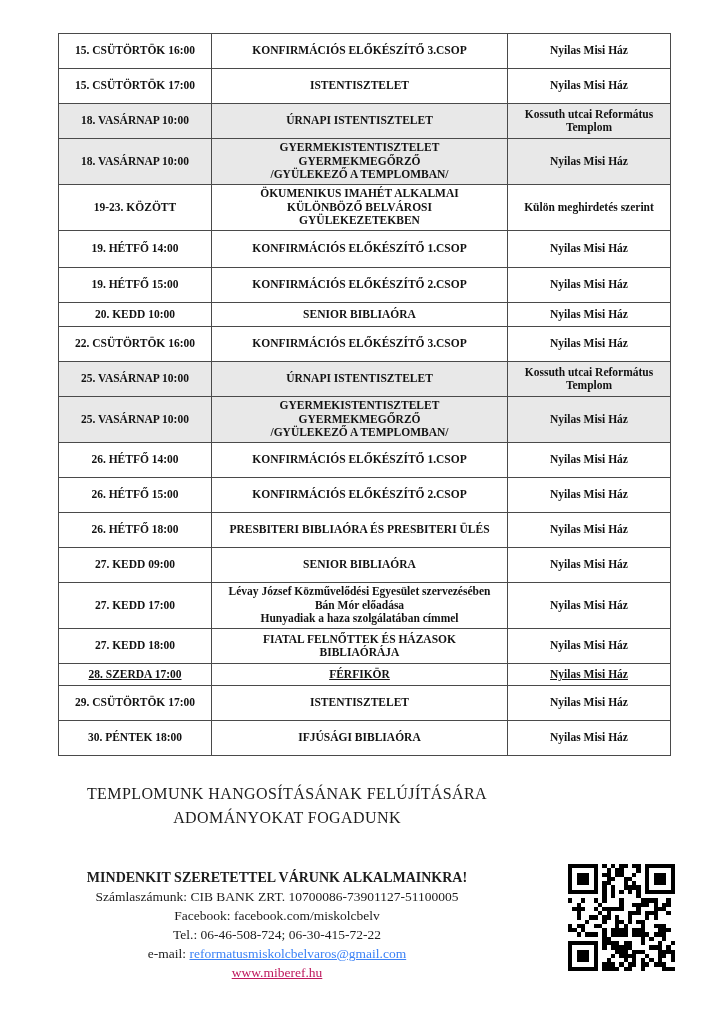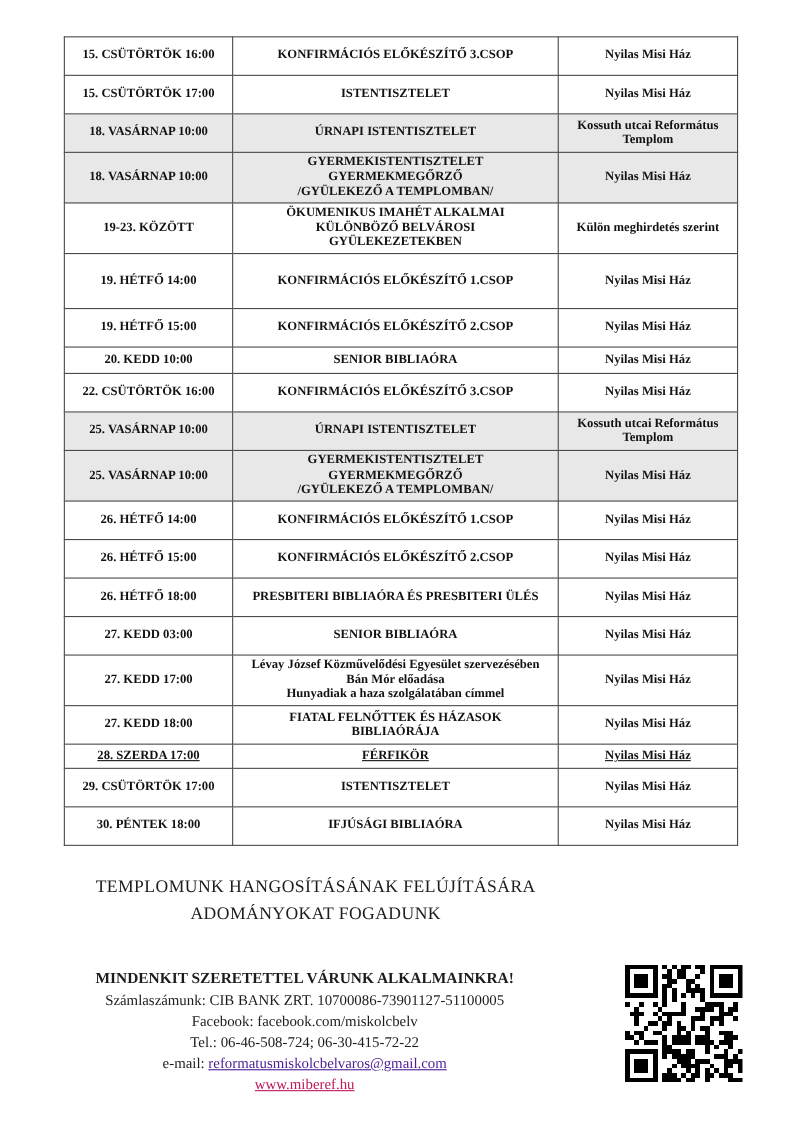--- a/index.html
+++ b/index.html
@@ -136,21 +136,21 @@
           </td>
       <td class="c-event">
             <span class="cell-line">ÖKUMENIKUS IMAHÉT ALKALMAI</span>
             <span class="cell-line">KÜLÖNBÖZŐ BELVÁROSI</span>
             <span class="cell-line">GYÜLEKEZETEKBEN</span>
           </td>
       <td class="c-loc">
             <span class="cell-line">Külön meghirdetés szerint</span>
           </td>
     </tr>
-        <tr style="height: 50px;">
+        <tr style="height: 37px;">
       <td class="c-time">
             <span class="cell-line">19. HÉTFŐ 14:00</span>
           </td>
       <td class="c-event">
             <span class="cell-line">KONFIRMÁCIÓS ELŐKÉSZÍTŐ 1.CSOP</span>
           </td>
       <td class="c-loc">
             <span class="cell-line">Nyilas Misi Ház</span>
           </td>
     </tr>
@@ -240,21 +240,21 @@
           </td>
       <td class="c-event">
             <span class="cell-line">PRESBITERI BIBLIAÓRA ÉS PRESBITERI ÜLÉS</span>
           </td>
       <td class="c-loc">
             <span class="cell-line">Nyilas Misi Ház</span>
           </td>
     </tr>
         <tr style="height: 35px;">
       <td class="c-time">
-            <span class="cell-line">27. KEDD 03:00</span>
+            <span class="cell-line">27. KEDD 09:00</span>
           </td>
       <td class="c-event">
             <span class="cell-line">SENIOR BIBLIAÓRA</span>
           </td>
       <td class="c-loc">
             <span class="cell-line">Nyilas Misi Ház</span>
           </td>
     </tr>
         <tr style="height: 46px;">
       <td class="c-time">
@@ -332,21 +332,21 @@
       <div>
         <span>Facebook:</span>
         <span>facebook.com/miskolcbelv</span>
       </div>
       <div>
         <span>Tel.:</span>
         <span>06-46-508-724; 06-30-415-72-22</span>
       </div>
       <div>
         <span>e-mail:</span>
-        <a class="link" style="color: #4c1d95;">reformatusmiskolcbelvaros@gmail.com</a>
+        <a class="link" style="color: #3b82f6;">reformatusmiskolcbelvaros@gmail.com</a>
       </div>
       <div>
         <a class="link" style="color: #be185d;">www.miberef.hu</a>
       </div>
     </div>
     <div class="qr-wrap">
       <svg class="qr" id="qr-svg" width="107" height="107" viewBox="0 0 25 25" xmlns="http://www.w3.org/2000/svg">
           <g fill="#000000">
             <rect x="0" y="0" width="1" height="1"></rect>
             <rect x="1" y="0" width="1" height="1"></rect>

